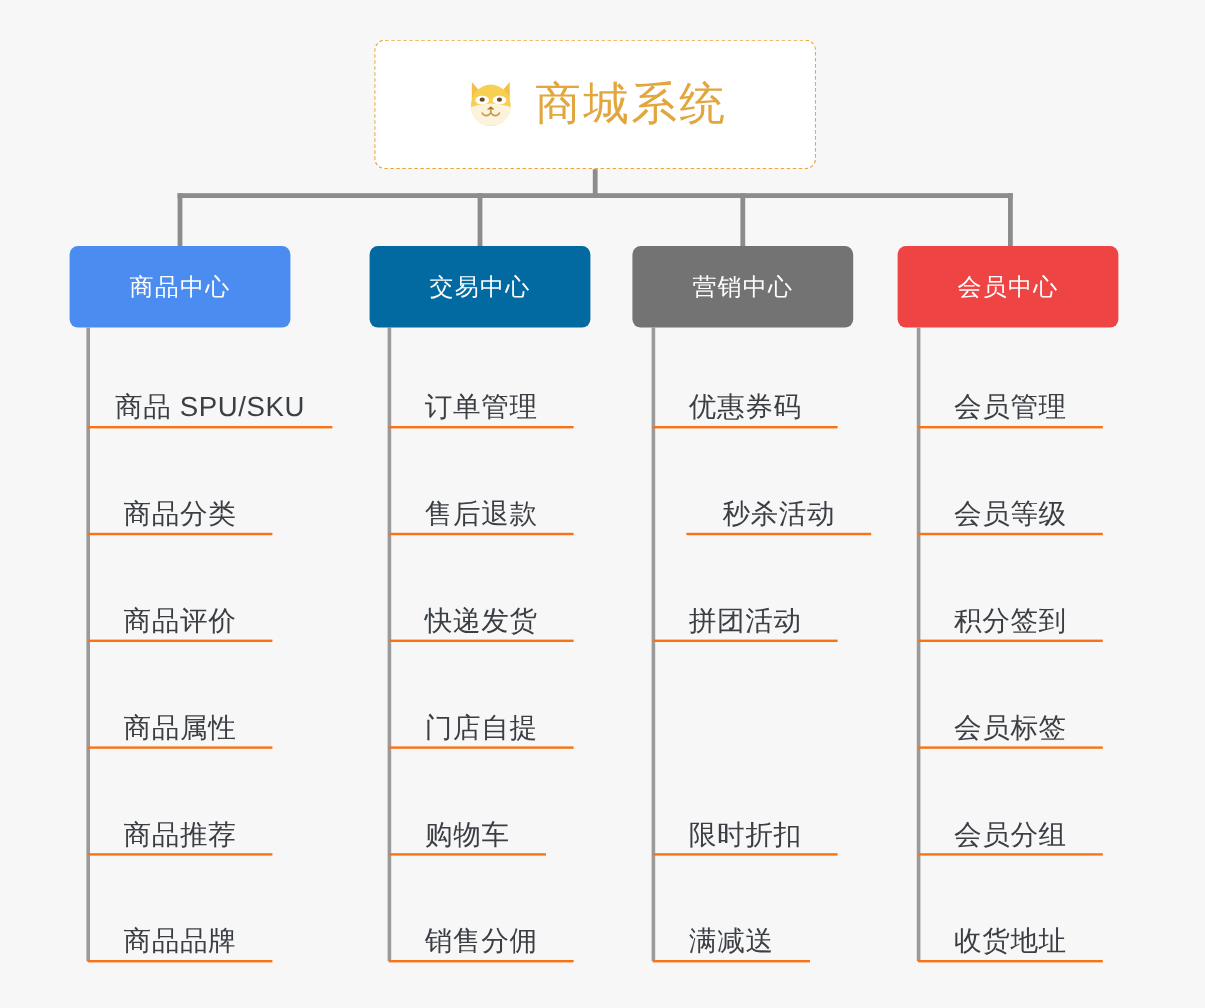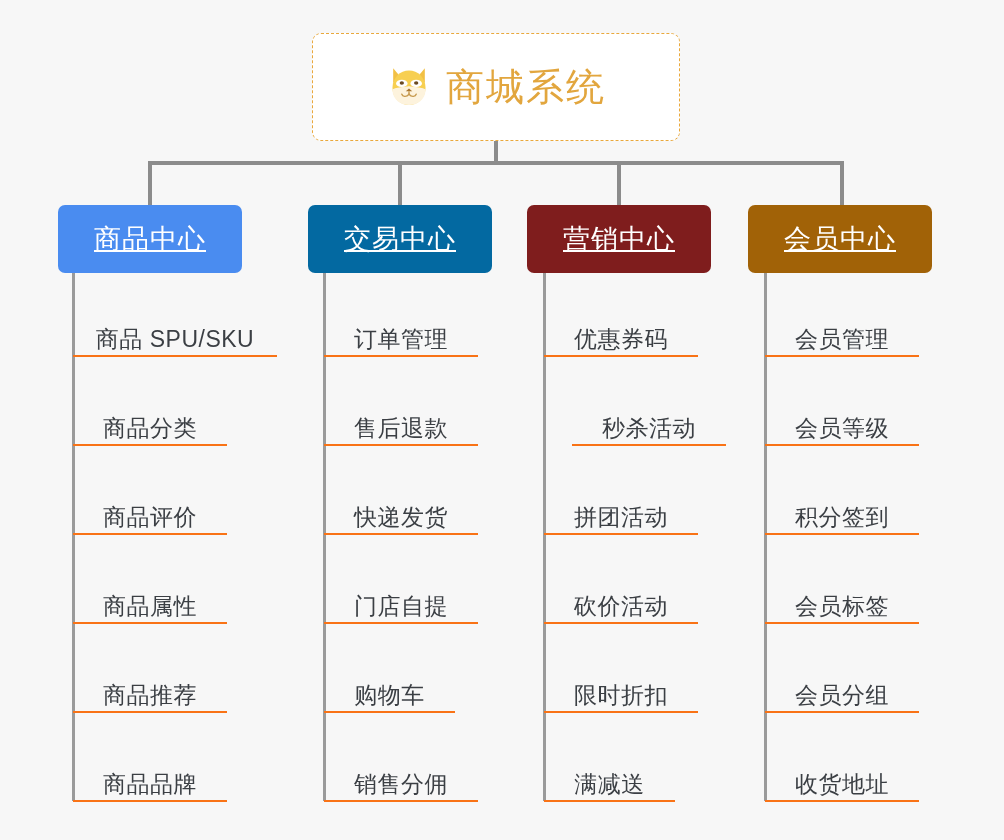--- a/index.html
+++ b/index.html
@@ -66,25 +66,24 @@
 
   
   .cat-header {
     position: absolute;
     height: 68px;
     border-radius: 7px;
     display: flex;
     align-items: center;
     justify-content: center;
     color: #ffffff;
-    font-size: 27px;
+    font-size: 20px;
     letter-spacing: 1px;
     white-space: nowrap;
     box-sizing: border-box;
-    text-decoration: underline;
   }
 
   
   .leaf {
     position: absolute;
     box-sizing: border-box;
     border-bottom: 2px solid #f97316;
     display: flex;
     align-items: flex-end;
     justify-content: center;
@@ -133,24 +132,24 @@
     </svg>
     <span id="root-title">商城系统</span>
   </div>
 
   <div class="cat-header" style="left:58px; top:205px; width:184px; background:#4a8cf0;">
     <span>商品中心</span>
   </div>
   <div class="cat-header" style="left:308px; top:205px; width:184px; background:#0369a1;">
     <span>交易中心</span>
   </div>
-  <div class="cat-header" style="left:527px; top:205px; width:184px; background:#7f1d1d;">
+  <div class="cat-header" style="left:527px; top:205px; width:184px; background:#737373;">
     <span>营销中心</span>
   </div>
-  <div class="cat-header" style="left:748px; top:205px; width:184px; background:#a16207;">
+  <div class="cat-header" style="left:748px; top:205px; width:184px; background:#ef4444;">
     <span>会员中心</span>
   </div>
 
   <div class="leaf" style="left:73px; top:311px; width:204px;">
     <span class="leaf-label">商品 SPU/SKU</span>
   </div>
   <div class="leaf" style="left:73px; top:400px; width:154px;">
     <span class="leaf-label">商品分类</span>
   </div>
   <div class="leaf" style="left:73px; top:578px; width:154px;">
@@ -187,23 +186,20 @@
 
   <div class="leaf" style="left:544px; top:311px; width:154px;">
     <span class="leaf-label">优惠券码</span>
   </div>
   <div class="leaf" style="left:544px; top:400px; width:154px;margin-left:28px;">
     <span class="leaf-label">秒杀活动</span>
   </div>
   <div class="leaf" style="left:544px; top:489px; width:154px;">
     <span class="leaf-label">拼团活动</span>
   </div>
-  <div class="leaf" style="left:544px; top:578px; width:154px;">
-    <span class="leaf-label">砍价活动</span>
-  </div>
   <div class="leaf" style="left:544px; top:667px; width:154px;">
     <span class="leaf-label">限时折扣</span>
   </div>
   <div class="leaf" style="left:544px; top:756px; width:131px;">
     <span class="leaf-label">满减送</span>
   </div>
 
   <div class="leaf" style="left:765px; top:311px; width:154px;">
     <span class="leaf-label">会员管理</span>
   </div>

